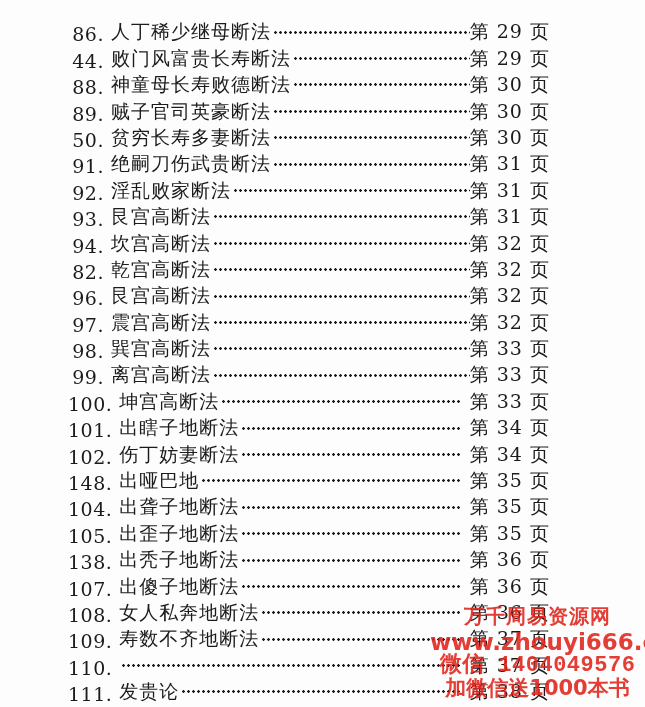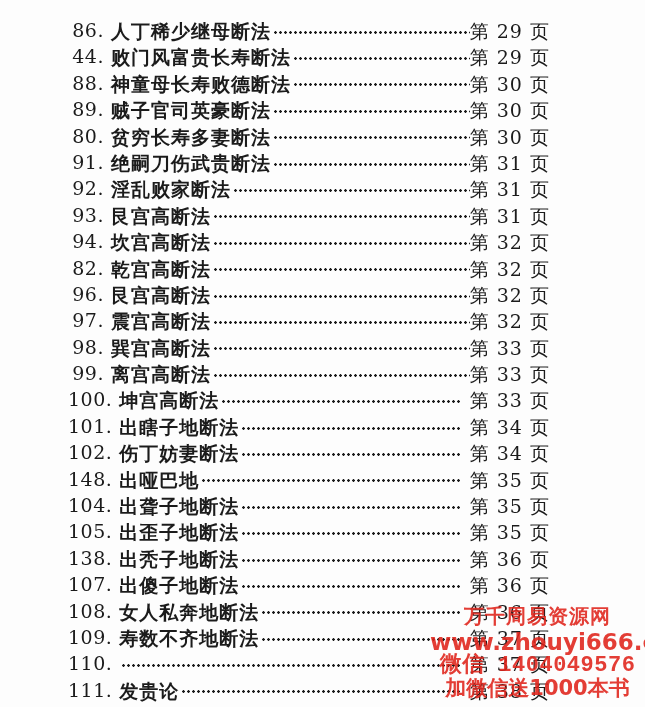--- a/index.html
+++ b/index.html
@@ -19,35 +19,34 @@
     position: absolute;
     left: 0;
     top: 19px;
     right: 0;
     margin: 0;
     padding: 0;
     list-style: none;
   }
   .row {
     display: flex;
-    align-items: flex-start;
+    align-items: flex-end;
     height: 26.4px;
     padding: 0 95px 0 68px;
     font-size: 19px;
     white-space: nowrap;
   }
   .num {
     min-width: 36px;
     text-align: right;
     margin-right: 7px;
     letter-spacing: 0.5px;
   }
   .title {
     letter-spacing: 1px;
-    font-weight: bold;
   }
   .leader {
     flex: 1;
     align-self: stretch;
     margin-left: 2px;
     min-width: 10px;
     background: radial-gradient(circle, #1c1c1c 1.15px, transparent 1.5px)
                 left center / 5px 5px repeat-x;
   }
   .pg {
@@ -94,21 +93,21 @@
     <span class="leader"></span>
     <span class="pg">第 30 页</span>
   </li>
     <li class="row">
     <span class="num">89.</span>
     <span class="title">贼子官司英豪断法</span>
     <span class="leader"></span>
     <span class="pg">第 30 页</span>
   </li>
     <li class="row">
-    <span class="num">80.</span>
+    <span class="num">50.</span>
     <span class="title">贫穷长寿多妻断法</span>
     <span class="leader"></span>
     <span class="pg">第 30 页</span>
   </li>
     <li class="row">
     <span class="num">91.</span>
     <span class="title">绝嗣刀伤武贵断法</span>
     <span class="leader"></span>
     <span class="pg">第 31 页</span>
   </li>

